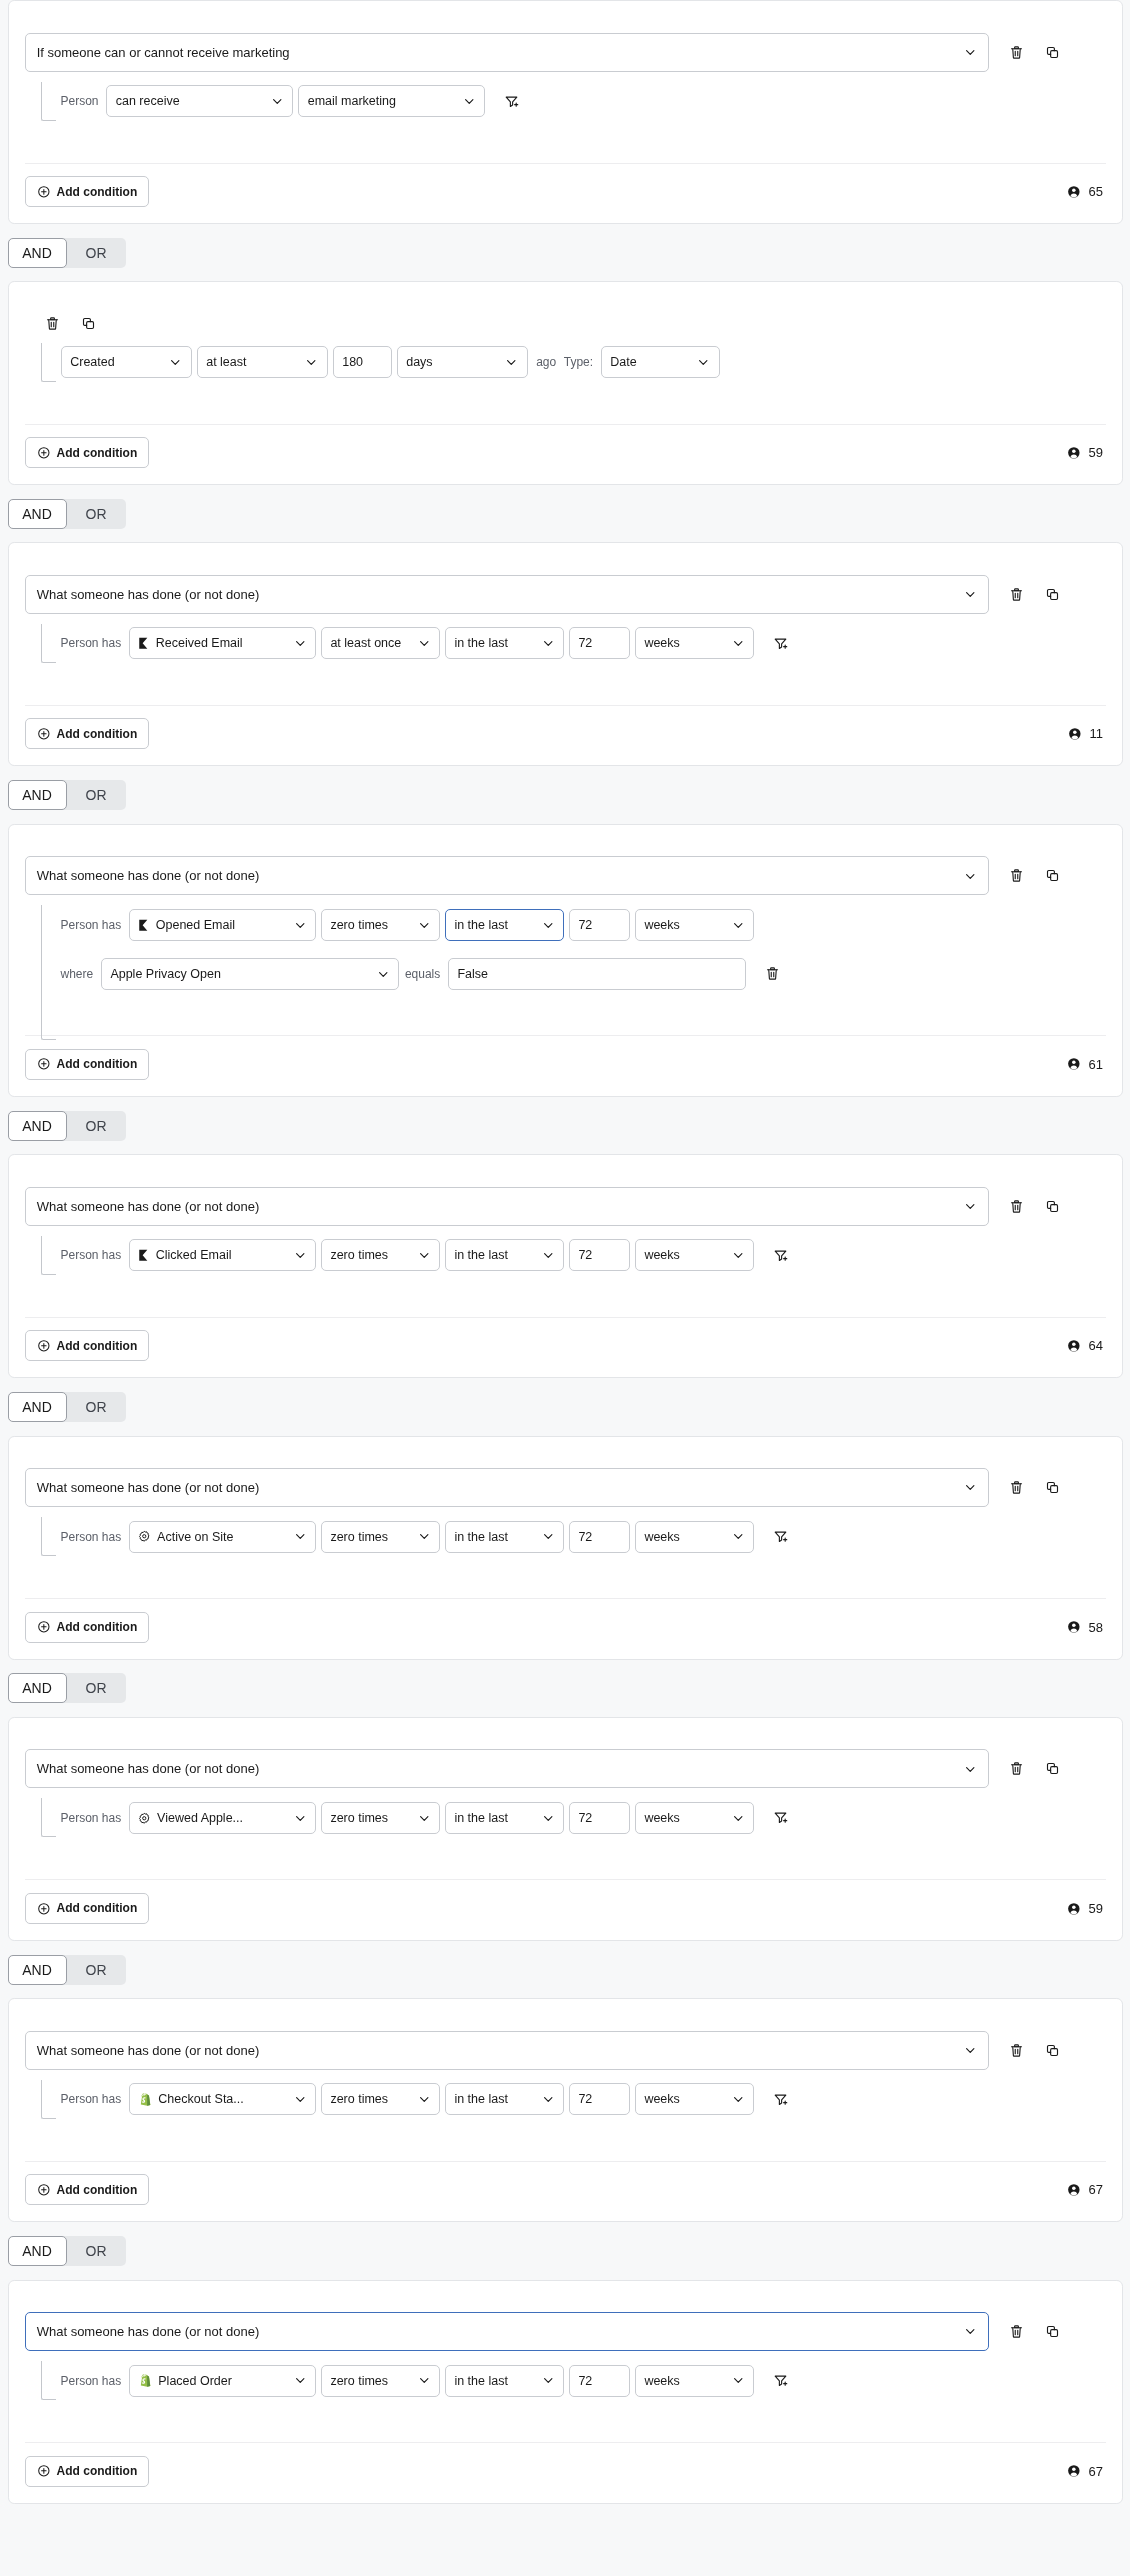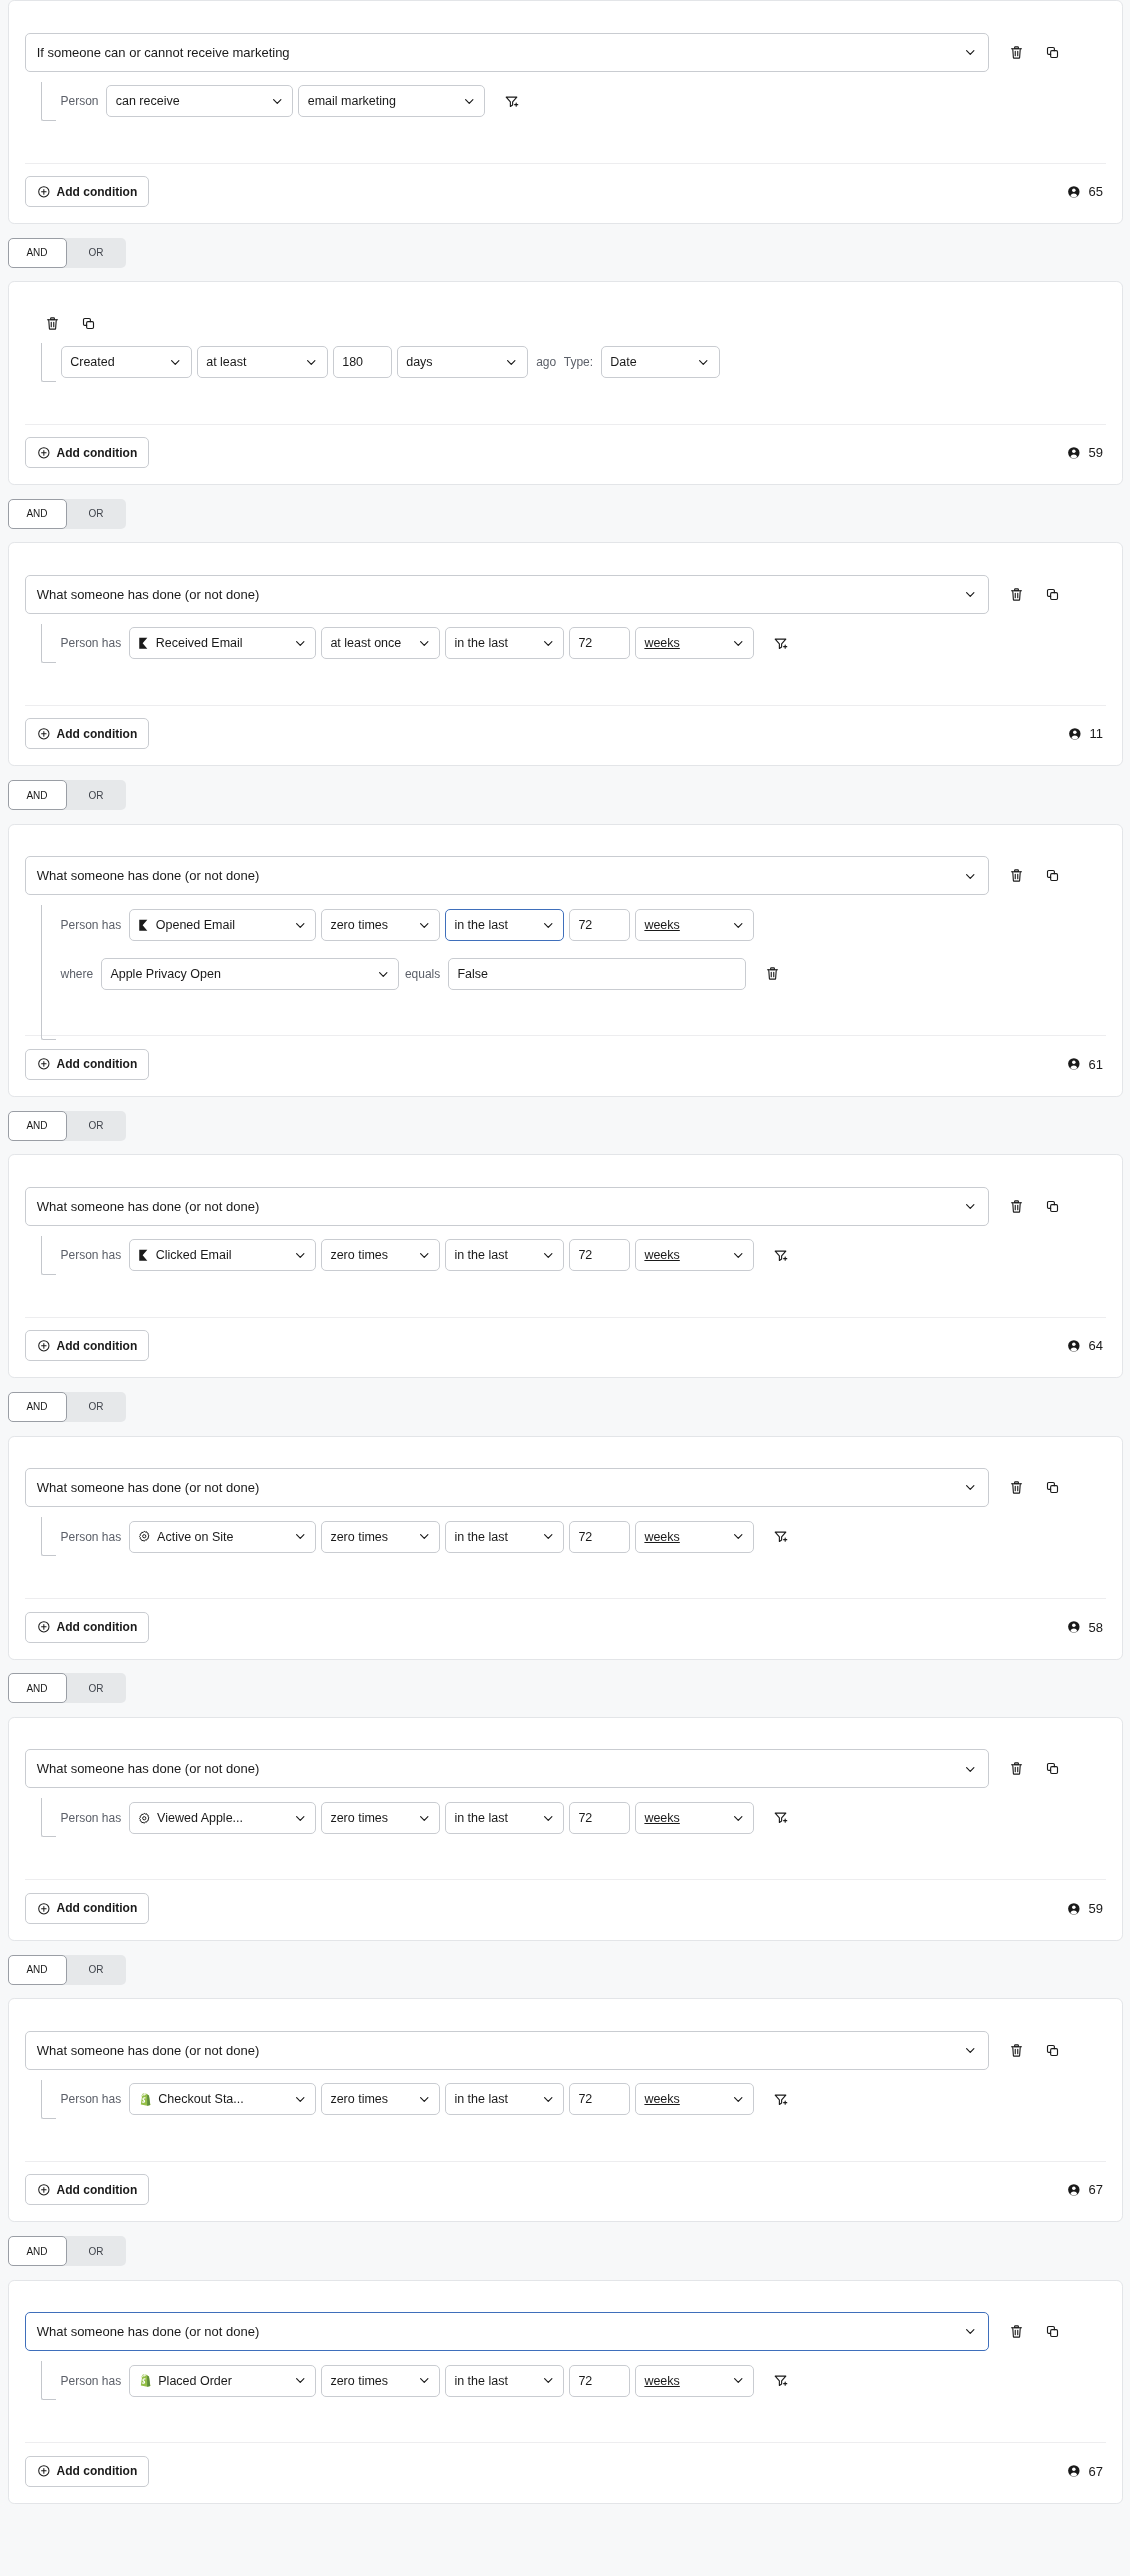--- a/index.html
+++ b/index.html
@@ -86,21 +86,21 @@
   .sel.focused { border: 1.2px solid #3f6fbb; }
   .sel .sel-txt { display: flex; align-items: center; gap: 6.2px; overflow: hidden; }
   .sel .chev { margin-left: 8.7px; flex: 0 0 auto; }
 
   .w-metric  { width: 187px; }
   .w-person  { width: 187px; }
   .w-value   { width: 187px; }
   .w-count   { width: 119px; }
   .w-timeop  { width: 119px; }
   .w-num     { width: 61px; justify-content: flex-start; }
-  .w-unit    { width: 119px; text-decoration: underline; }
+  .w-unit    { width: 119px; }
   .w-prop    { width: 298px; }
   .w-equals  { width: 298px; }
   .w-pa-op   { width: 131px; }
   .w-pa-cmp  { width: 131px; }
   .w-pa-num  { width: 59px; justify-content: flex-start; }
   .w-pa-unit { width: 131px; }
   .w-pa-type { width: 119px; }
 
   .trailing-icon { margin-left: 12.5px; display: flex; align-items: center; }
 
@@ -129,21 +129,21 @@
     display: inline-flex;
     border-radius: 5px;
     background: #e6e8ea;
     overflow: visible;
     position: relative;
   }
   .andor .seg {
     height: 30px;
     min-width: 59px;
     display: flex; align-items: center; justify-content: center;
-    font-size: 10px;
+    font-size: 14px;
     cursor: pointer;
     color: #3f434b;
   }
   .andor .seg.on {
     background: #fff;
     border: 0.6px solid #9a9ea5;
     border-radius: 5px;
     color: #1a1a1a;
     position: relative; z-index: 2;
   }

